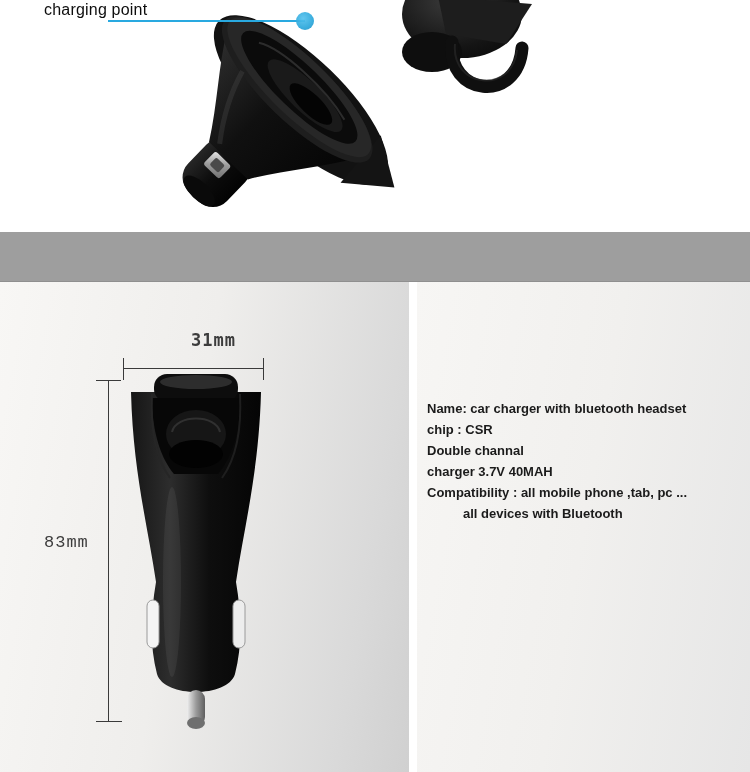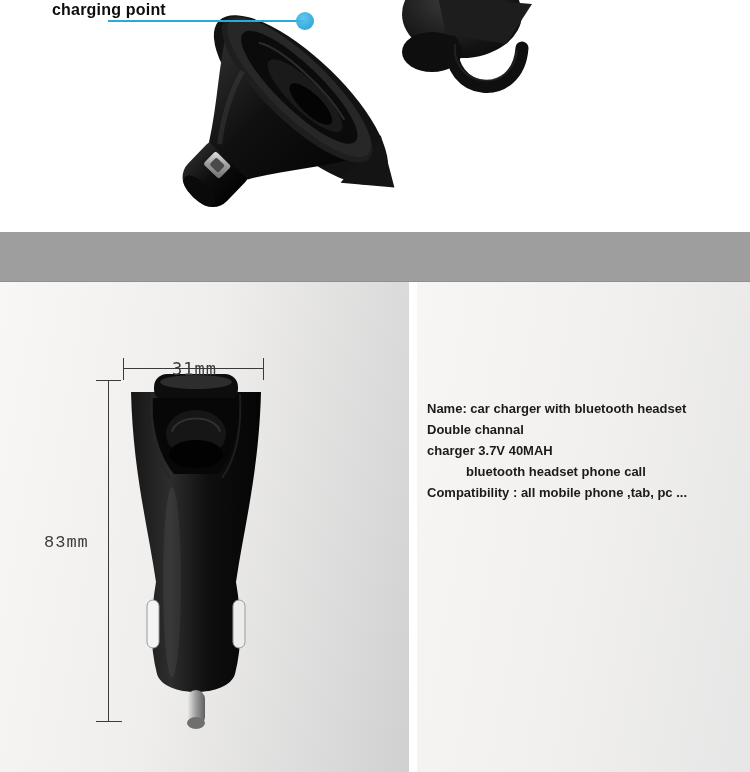--- a/index.html
+++ b/index.html
@@ -1,22 +1,22 @@
 <!DOCTYPE html>
 <html><head>
 <meta charset="utf-8">
 <style>
   html,body{margin:0;padding:0;background:#ffffff;}
   .page{position:relative;width:750px;height:772px;background:#ffffff;overflow:hidden;
         font-family:"Liberation Sans",sans-serif;}
 
   
   .hero{position:absolute;left:0;top:0;width:750px;height:232px;background:#ffffff;}
-  .callout-label{position:absolute;left:44px;top:1px;font-size:16px;font-weight:700;color:#0d0d0d;
-                 letter-spacing:0.2px;white-space:nowrap;margin-left:8px;}
+  .callout-label{position:absolute;left:44px;top:1px;font-size:16px;font-weight:400;color:#0d0d0d;
+                 letter-spacing:0.2px;white-space:nowrap;}
   .callout-line{position:absolute;left:108px;top:20px;width:197px;height:2px;background:#29a9e0;}
   .callout-dot{position:absolute;left:296px;top:12px;width:18px;height:18px;border-radius:50%;
                background:radial-gradient(circle at 40% 35%, #55c2ee, #2aa7db 60%, #1f8fc2);
                opacity:0.92;}
   .hero-svg{position:absolute;left:0;top:0;}
 
   
   .band{position:absolute;left:0;top:232px;width:750px;height:50px;background:#9e9e9e;
         border-bottom:1px solid #8f8f8f;box-sizing:border-box;}
 
@@ -24,21 +24,21 @@
   .dimension-panel{position:absolute;left:0;top:282px;width:409px;height:490px;
         background:linear-gradient(100deg,#f8f7f5 0%,#efeeec 45%,#d9d9d9 85%,#d0d0d0 100%);}
   .spec-panel{position:absolute;left:417px;top:282px;width:333px;height:490px;
         background:linear-gradient(100deg,#f7f6f4 0%,#f1f0ee 50%,#e6e6e6 100%);}
 
   .front-svg{position:absolute;left:0;top:0;}
 
   
   .dim-label{position:absolute;font-family:"DejaVu Sans Mono",monospace;font-size:17px;
              color:#3c3c3c;letter-spacing:1px;white-space:nowrap;}
-  .dim-label-width{left:172px;top:77px;width:64px;text-align:left;}
+  .dim-label-width{left:172px;top:48px;width:64px;text-align:right;font-weight:bold;}
   .dim-label-height{left:44px;top:251px;font-family:Liberation Mono, monospace;}
   .dim-line{position:absolute;background:#3a3a3a;}
   .w-line{left:123px;top:86px;width:141px;height:1px;}
   .w-tick-l{left:123px;top:76px;width:1px;height:22px;}
   .w-tick-r{left:263px;top:76px;width:1px;height:22px;}
   .h-line{left:108px;top:98px;width:1px;height:342px;}
   .h-tick-t{left:96px;top:98px;width:25px;height:1px;}
   .h-tick-b{left:96px;top:439px;width:26px;height:1px;}
 
   
@@ -164,20 +164,21 @@
 
     <span class="dim-label dim-label-height">83mm</span>
     <div class="dim-line h-line"></div>
     <div class="dim-line h-tick-t"></div>
     <div class="dim-line h-tick-b"></div>
   </section>
 
   <section class="spec-panel">
     <div class="spec-list">
         <div class="spec-line">Name: car charger with bluetooth headset</div>
+        <div class="spec-line">chip : CSR</div>
         <div class="spec-line">Double channal</div>
         <div class="spec-line">charger 3.7V 40MAH</div>
-        <div class="spec-line" style="padding-left: 39px;">bluetooth headset phone call</div>
         <div class="spec-line">Compatibility : all mobile phone ,tab, pc ...</div>
+        <div class="spec-line" style="padding-left: 36px;">all devices with Bluetooth</div>
       </div>
   </section>
 
 </div>
 
 </body></html>

